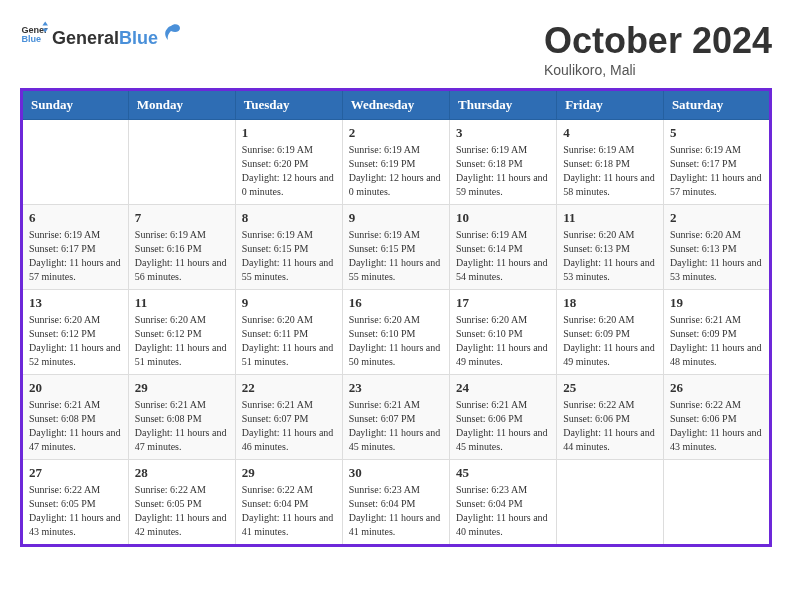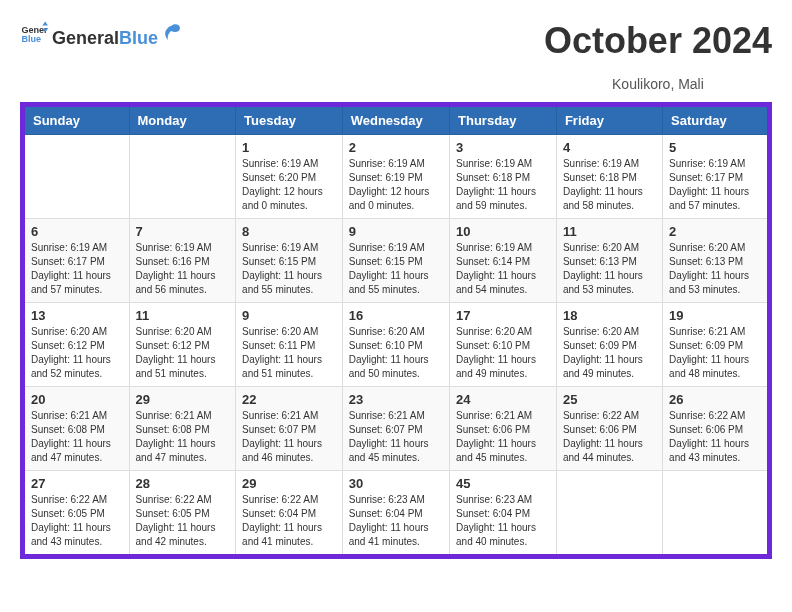--- a/index.html
+++ b/index.html
@@ -31,36 +31,36 @@
       font-size: 18px;
       font-weight: bold;
       color: #4a90d9;
       line-height: 1;
     }
     .logo-icon {
       width: 28px;
       height: 28px;
     }
     .title-section {
-      text-align: center;
+      text-align: left;
     }
     .month-title {
       font-size: 36px;
       font-weight: bold;
       color: #333;
     }
     .location {
       font-size: 14px;
       color: #555;
-      margin-top: 14px;
     }
     .calendar {
       width: 100%;
       border-collapse: collapse;
-      border: 5px solid #6d28d9;
+      border: 3px solid #6d28d9;
+      font-family: Liberation Serif, serif;
     }
     .calendar th {
       background-color: #2e6db4;
       color: #fff;
       text-align: left;
       padding: 6px 8px;
       font-size: 13px;
       border: 1px solid #2560a0;
     }
     .calendar td {

